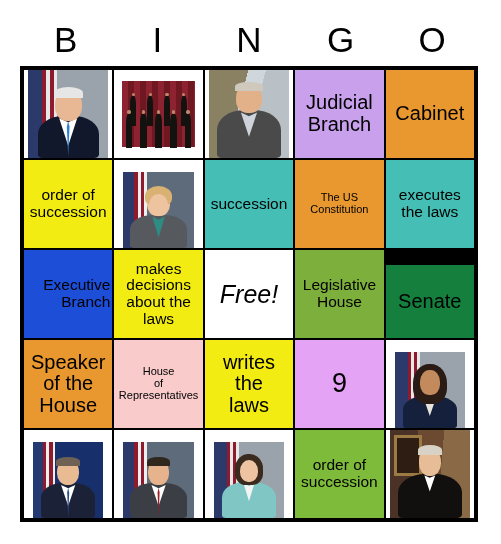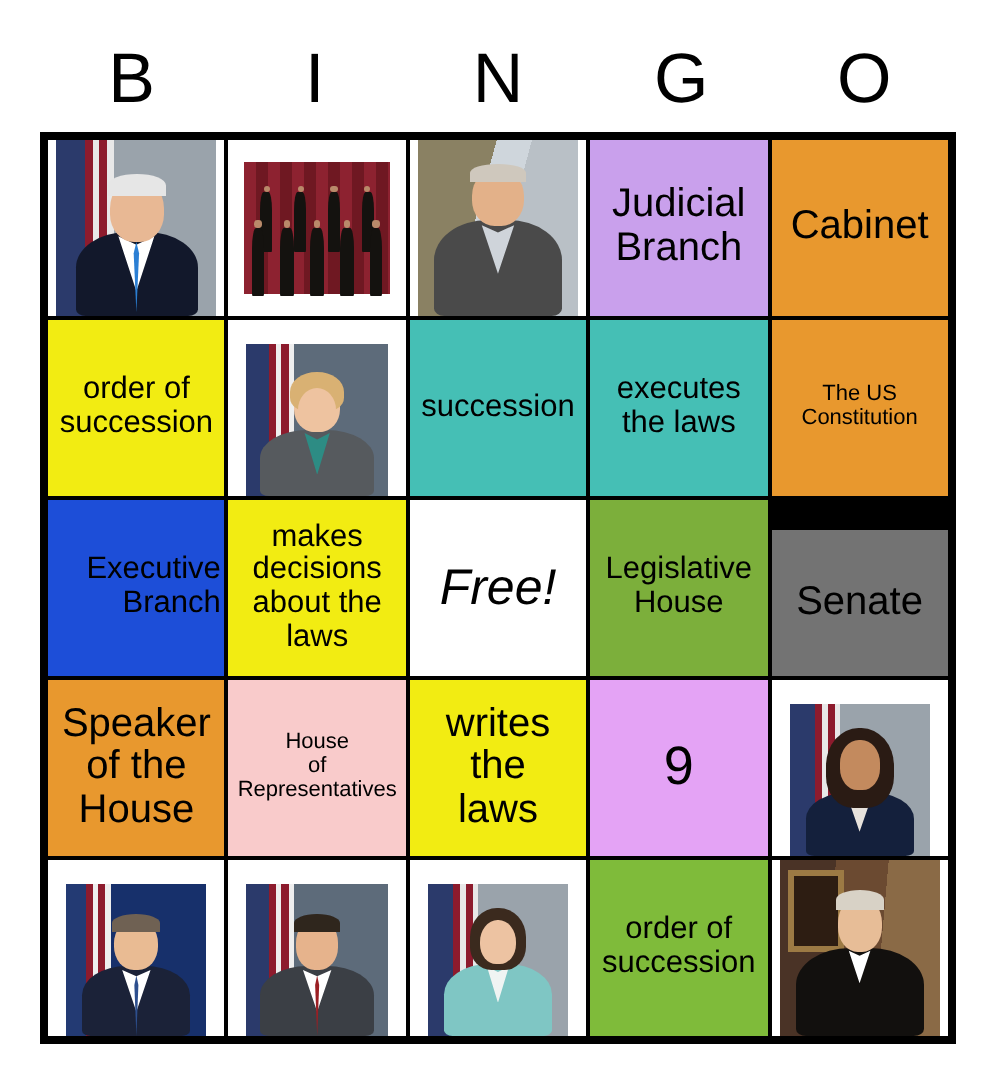--- a/index.html
+++ b/index.html
@@ -278,46 +278,46 @@
         <div class="shirt" style="left:34%;top:56%;width:32%;height:30%;background:#2d8c84;"></div>
         <div class="head" style="left:34%;top:24%;width:32%;height:34%;background:#eec3a0;"></div>
         <div class="hair" style="left:31%;top:18%;width:38%;height:26%;border-radius:50% 50% 36% 36%;background:#d9b173;"></div>
         <div class="head" style="left:36%;top:28%;width:28%;height:30%;background:#eec3a0;"></div>
       </div>
         </div>
       </div>
       <div class="cell" style="background: rgb(69, 191, 181);">
         <span class="cell-text t-md">succession</span>
       </div>
+      <div class="cell" style="background: rgb(232, 152, 46);">
+        <span class="cell-text t-sm">The US
+Constitution</span>
+      </div>
       <div class="cell" style="background: rgb(69, 191, 181);">
         <span class="cell-text t-md">executes
 the laws</span>
-      </div>
-      <div class="cell" style="background: rgb(232, 152, 46);">
-        <span class="cell-text t-sm">The US
-Constitution</span>
       </div>
       <div class="cell" style="background: #1d4ed8; text-align: right;">
         <span class="cell-text t-md">Executive
 Branch</span>
       </div>
       <div class="cell" style="background: rgb(242, 236, 18);">
         <span class="cell-text t-md">makes
 decisions
 about the
 laws</span>
       </div>
       <div class="cell" style="background: rgb(255, 255, 255); font-style: italic;">
         <span class="cell-text t-free">Free!</span>
       </div>
       <div class="cell" style="background: rgb(124, 175, 59);">
         <span class="cell-text t-md">Legislative
 House</span>
       </div>
-      <div class="cell" style="background: #737373; margin-top: 15px;">
+      <div class="cell" style="background: #15803d; margin-top: 15px;">
         <span class="cell-text t-lg">Senate</span>
       </div>
       <div class="cell" style="background: rgb(232, 152, 46);">
         <span class="cell-text t-lg">Speaker
 of the
 House</span>
       </div>
       <div class="cell" style="background: rgb(249, 203, 203);">
         <span class="cell-text t-sm">House
 of

